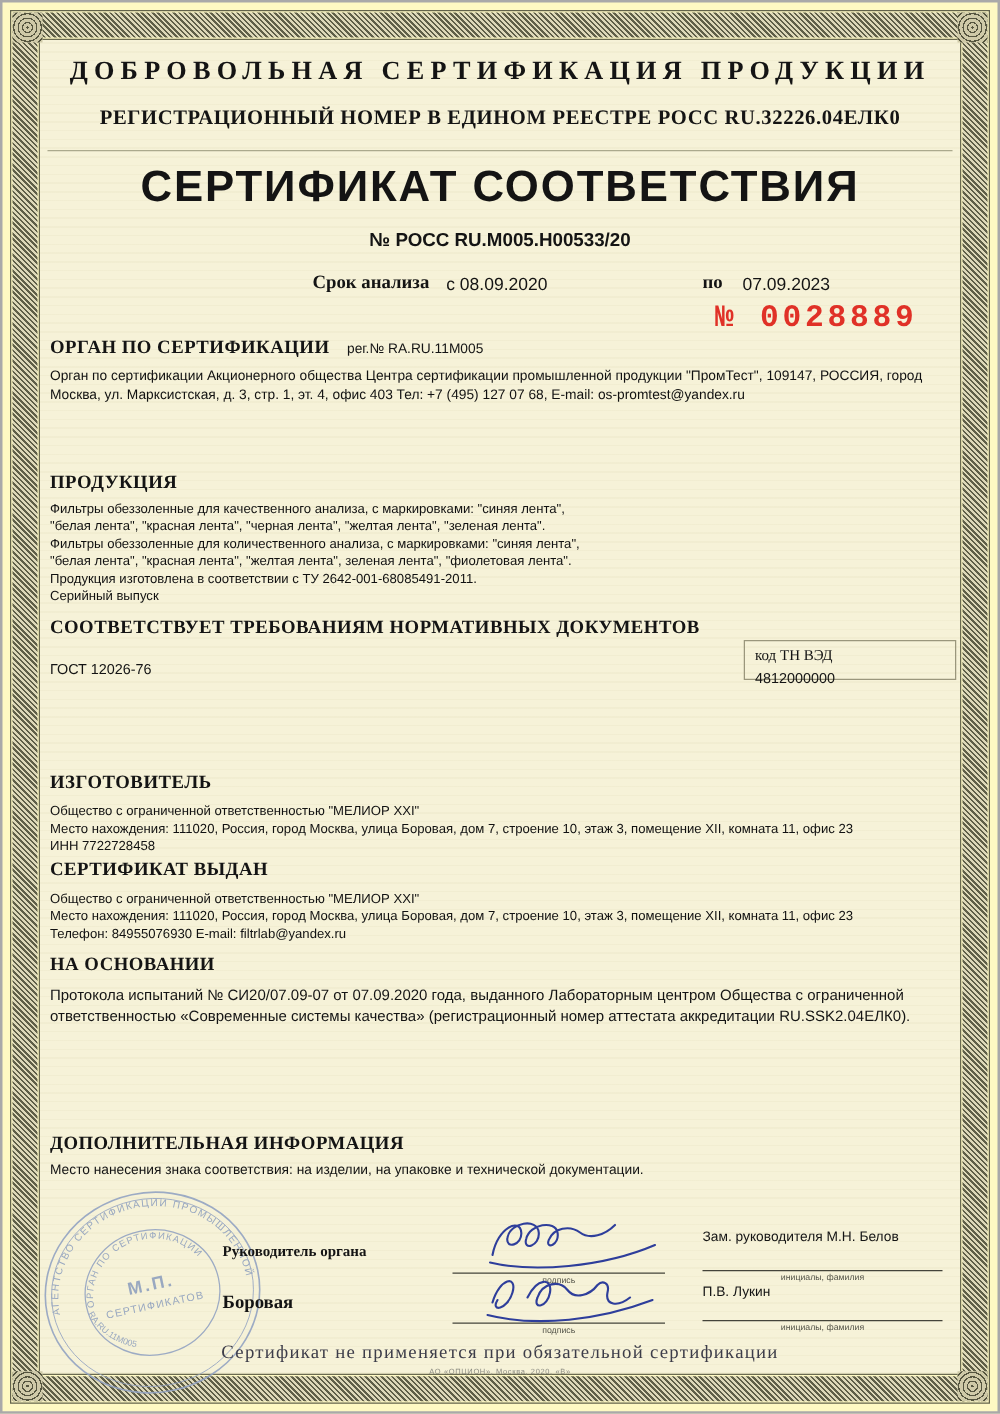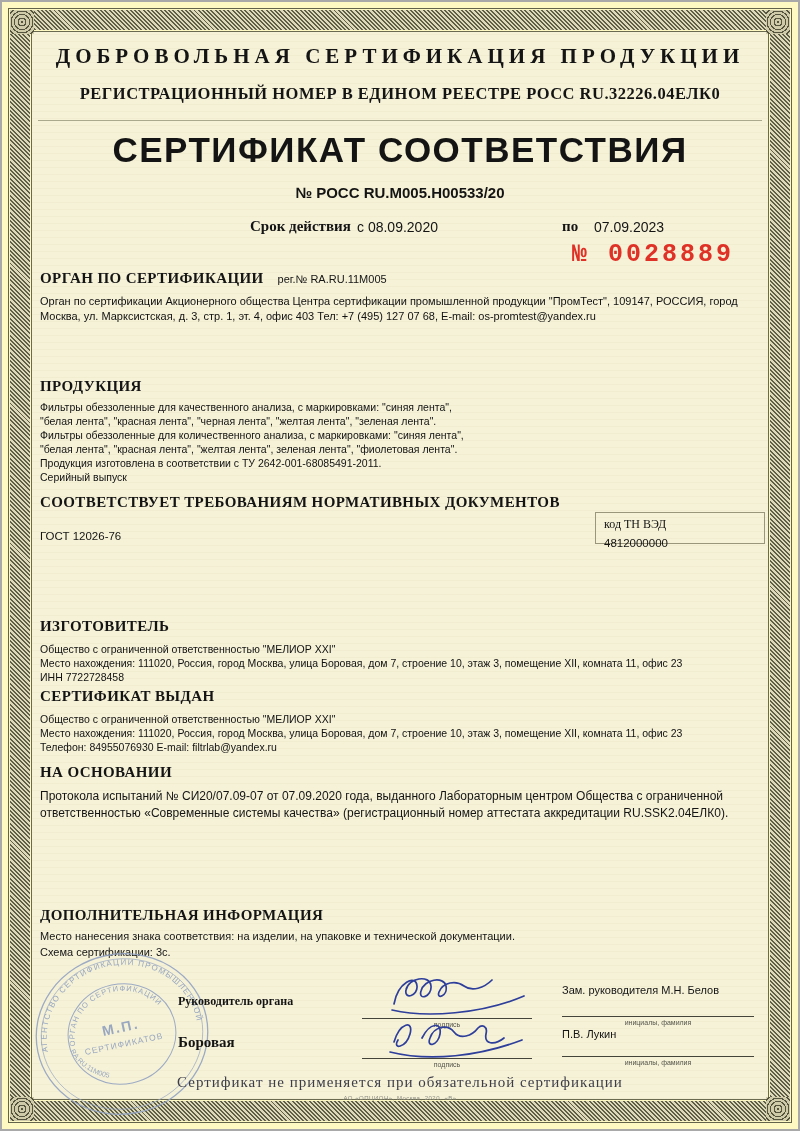--- a/index.html
+++ b/index.html
@@ -103,21 +103,21 @@
 
   <div class="content">
 
     <div class="abs ctr serifB scheme-title">ДОБРОВОЛЬНАЯ СЕРТИФИКАЦИЯ ПРОДУКЦИИ</div>
     <div class="abs ctr serifB registry">РЕГИСТРАЦИОННЫЙ НОМЕР В ЕДИНОМ РЕЕСТРЕ РОСС RU.32226.04ЕЛК0</div>
     <div class="abs top-rule"></div>
     <div class="abs ctr cert-title">СЕРТИФИКАТ СООТВЕТСТВИЯ</div>
     <div class="abs ctr cert-no">№  РОСС RU.M005.H00533/20</div>
 
     <div class="abs validity" style="left:0;right:0;">
-      <span class="abs serifB v-label">Срок действия</span>
+      <span class="abs serifB v-label">Срок анализа</span>
       <span class="abs v-from">с 08.09.2020</span>
       <span class="abs serifB v-tolabel">по</span>
       <span class="abs v-to">07.09.2023</span>
     </div>
 
     <div class="abs blank-no">№ 0028889</div>
 
     <div class="abs serifB h-sec org-head">
       <span>ОРГАН ПО СЕРТИФИКАЦИИ</span><span class="org-reg">рег.№ RA.RU.11М005</span>
     </div>
@@ -153,21 +153,20 @@
       <div>Место нахождения: 111020, Россия, город Москва, улица Боровая, дом 7, строение 10, этаж 3, помещение XII, комната 11, офис 23</div>
       <div>Телефон: 84955076930 E-mail: filtrlab@yandex.ru</div>
     </div>
 
     <div class="abs serifB h-sec basis-head">НА ОСНОВАНИИ</div>
     <div class="abs basis-text">Протокола испытаний № СИ20/07.09-07 от 07.09.2020 года, выданного Лабораторным центром Общества с ограниченной ответственностью «Современные системы качества» (регистрационный номер аттестата аккредитации RU.SSK2.04ЕЛК0).</div>
 
     <div class="abs serifB h-sec add-head">ДОПОЛНИТЕЛЬНАЯ ИНФОРМАЦИЯ</div>
     <div class="abs add-lines">
       <div>Место нанесения знака соответствия: на изделии, на упаковке и технической документации.</div>
-      <div>Схема сертификации: 3с.</div>
     </div>
 
     <svg class="abs stamp" width="186" height="172" viewBox="0 0 186 172">
       <defs>
         <path id="arcTop" d="M 18,88 A 76,71 0 0 1 170,88"></path>
         <path id="arcBottom" d="M 40,92 A 56,52 0 0 0 148,92"></path>
         <path id="arcInner" d="M 46,88 A 48,45 0 0 1 142,88"></path>
       </defs>
       <g transform="rotate(-12 94 86)" stroke="#93a3c2" fill="none">
         <ellipse cx="94" cy="86" rx="86" ry="80" stroke-width="1.3"></ellipse>

